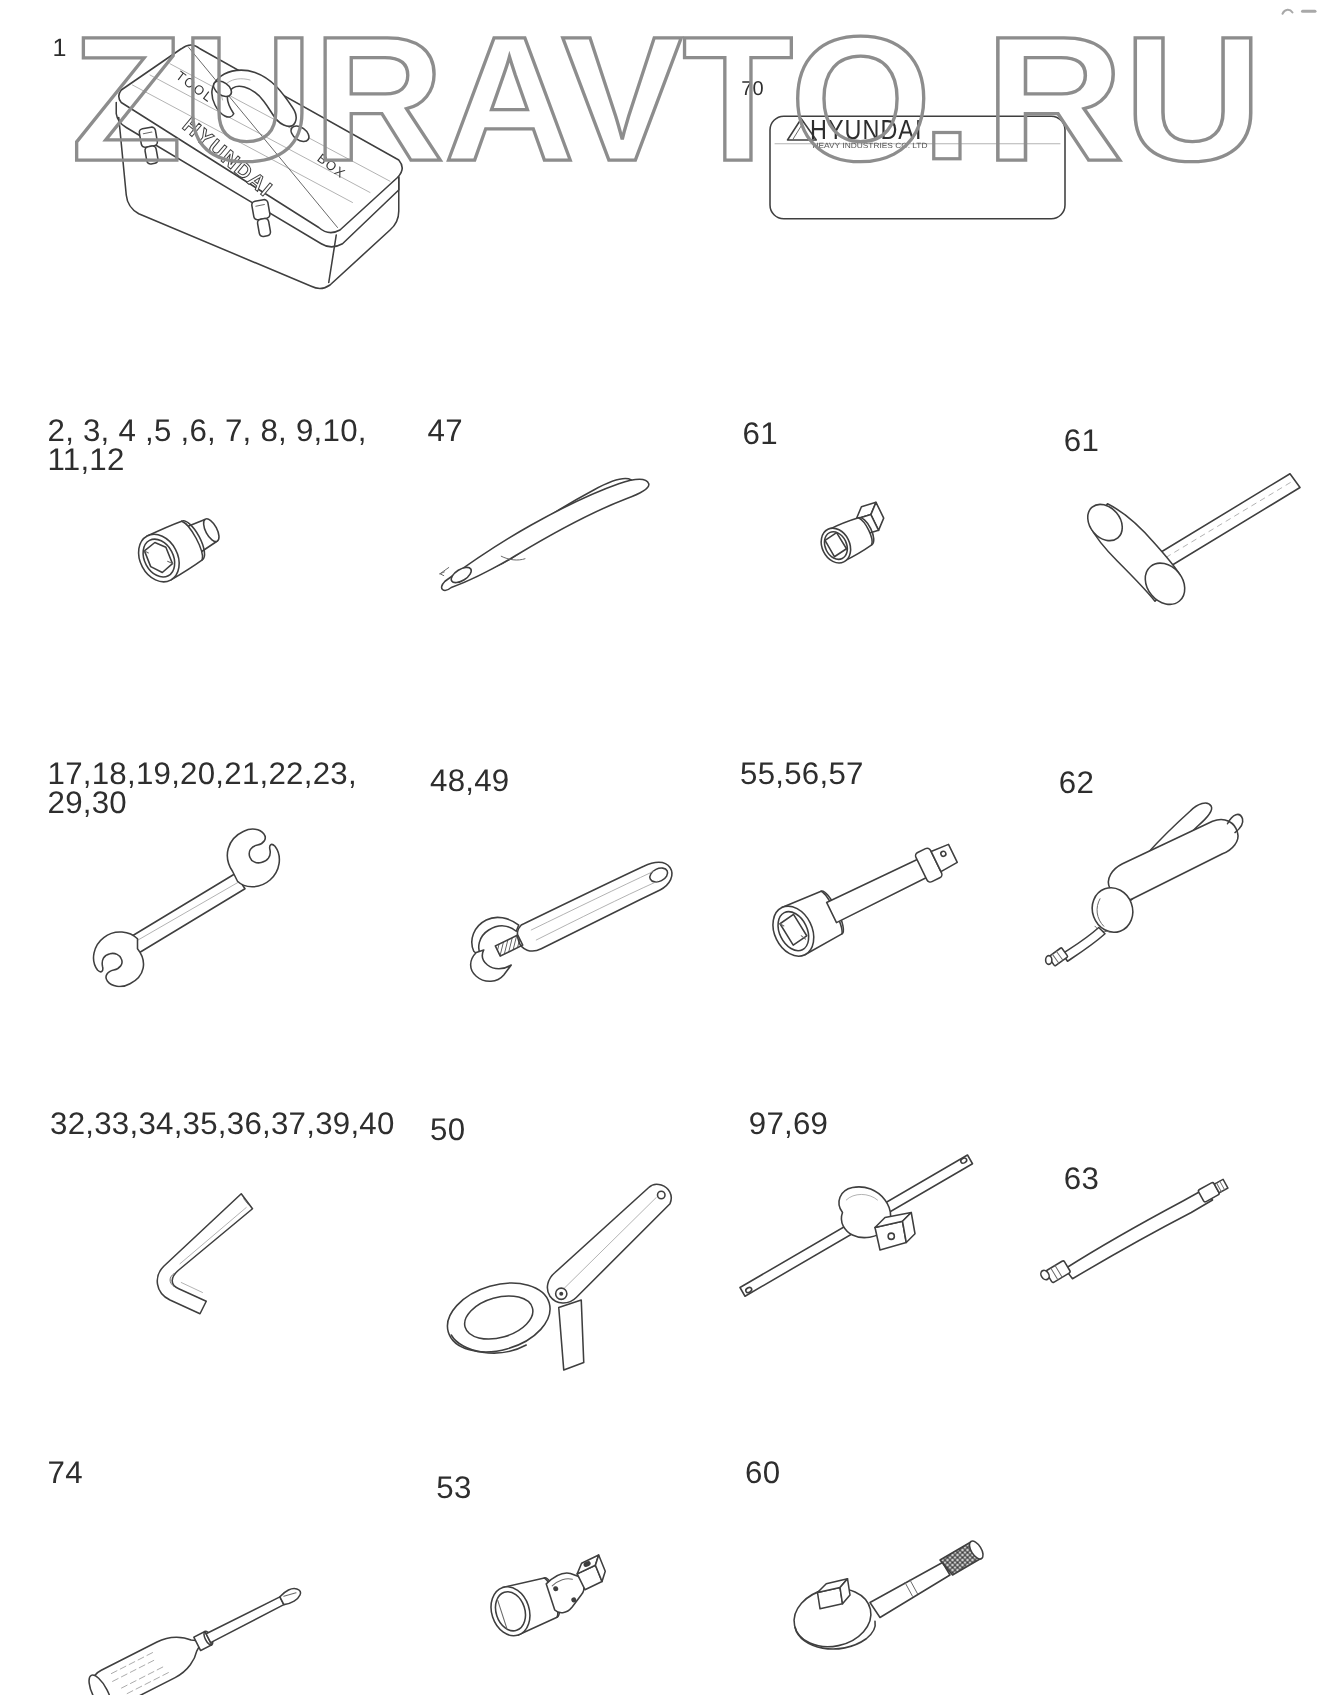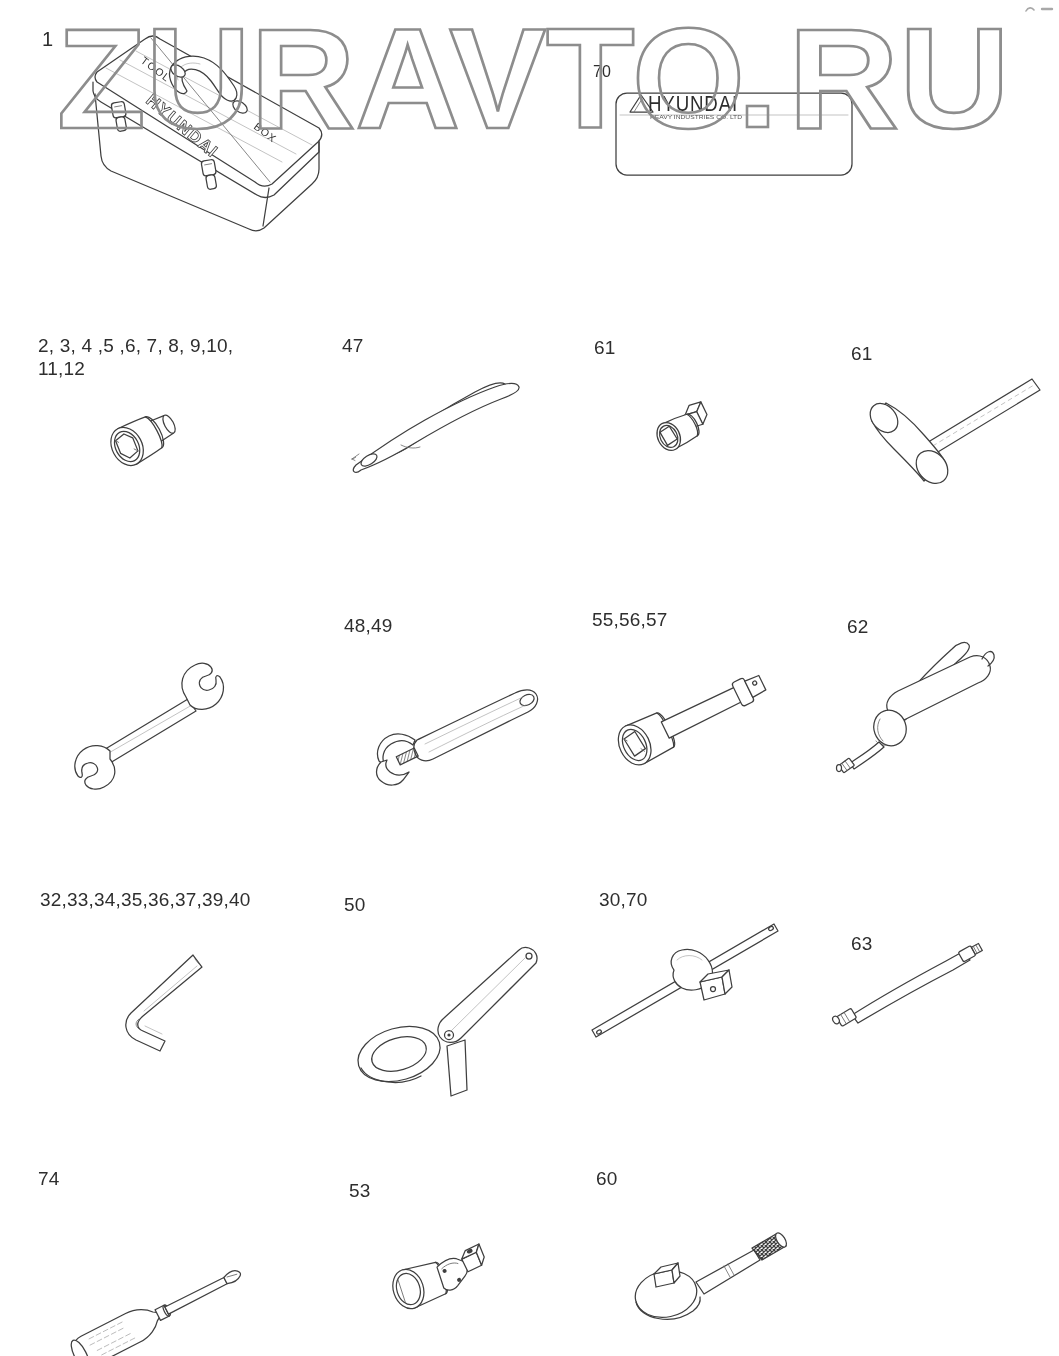--- a/index.html
+++ b/index.html
@@ -1,18 +1,18 @@
 <!DOCTYPE html>
 <html><head>
 <meta charset="utf-8">
 <style>
   html,body{margin:0;padding:0;background:#fff;}
   .page{position:relative;width:1059px;height:1356px;background:#ffffff;overflow:hidden;
         font-family:"Liberation Sans",sans-serif;}
-  .lbl{position:absolute;z-index:2;font-size:19px;color:#2e2e2e;letter-spacing:.2px;
+  .lbl{position:absolute;z-index:2;font-size:25px;color:#2e2e2e;letter-spacing:.2px;
        line-height:23px;white-space:nowrap;}
   .art{position:absolute;z-index:1;}
   .art path,.art rect,.art ellipse,.art circle,.art line,.art polygon,.art polyline{
        fill:none;stroke:#3f3f3f;stroke-width:1.25;stroke-linecap:round;stroke-linejoin:round;}
   .art .f{fill:#ffffff;}
   .art .t{stroke:#9a9a9a;stroke-width:.6;}
   .art .m{stroke:#6a6a6a;stroke-width:.8;}
   .art .d{fill:#3f3f3f;stroke:none;}
   .art text{stroke:none;fill:#333;font-family:"Liberation Sans",sans-serif;}
   .wm{position:absolute;left:0;top:0;z-index:3;pointer-events:none;}
@@ -29,27 +29,31 @@
   <div class="lbl" style="left:593px;top:60px;font-size:16px">70</div>
 
   <div class="lbl" style="left:38px;top:334px">
     <div>2, 3, 4 ,5 ,6, 7, 8, 9,10,</div>
     <div>11,12</div>
   </div>
   <div class="lbl" style="left:342px;top:334px">47</div>
   <div class="lbl" style="left:594px;top:336px">61</div>
   <div class="lbl" style="left:851px;top:342px">61</div>
 
+  <div class="lbl" style="left:38px;top:608px">
+    <div>17,18,19,20,21,22,23,</div>
+    <div>29,30</div>
+  </div>
   <div class="lbl" style="left:344px;top:614px">48,49</div>
   <div class="lbl" style="left:592px;top:608px">55,56,57</div>
   <div class="lbl" style="left:847px;top:615px">62</div>
 
   <div class="lbl" style="left:40px;top:888px">32,33,34,35,36,37,39,40</div>
   <div class="lbl" style="left:344px;top:893px">50</div>
-  <div class="lbl" style="left:599px;top:888px">30,70</div>
+  <div class="lbl" style="left:599px;top:888px">97,69</div>
   <div class="lbl" style="left:851px;top:932px">63</div>
 
   <div class="lbl" style="left:38px;top:1167px">74</div>
   <div class="lbl" style="left:349px;top:1179px">53</div>
   <div class="lbl" style="left:596px;top:1167px">60</div>
 
   <svg class="art" style="left:50px;top:20px" width="300" height="220" viewBox="0 0 300 220">
     <path d="M45,74 L51,136 Q52,146 61,151 L199,209 Q207,213 214,208 L262,164 Q269,158 269,149 L269,122"></path>
     <path d="M219,168 L213,206"></path>
     <path d="M43,62 L43,71 Q44,78 51,82 L207,175 Q215,180 224,175 L269,132 L269,121"></path>

